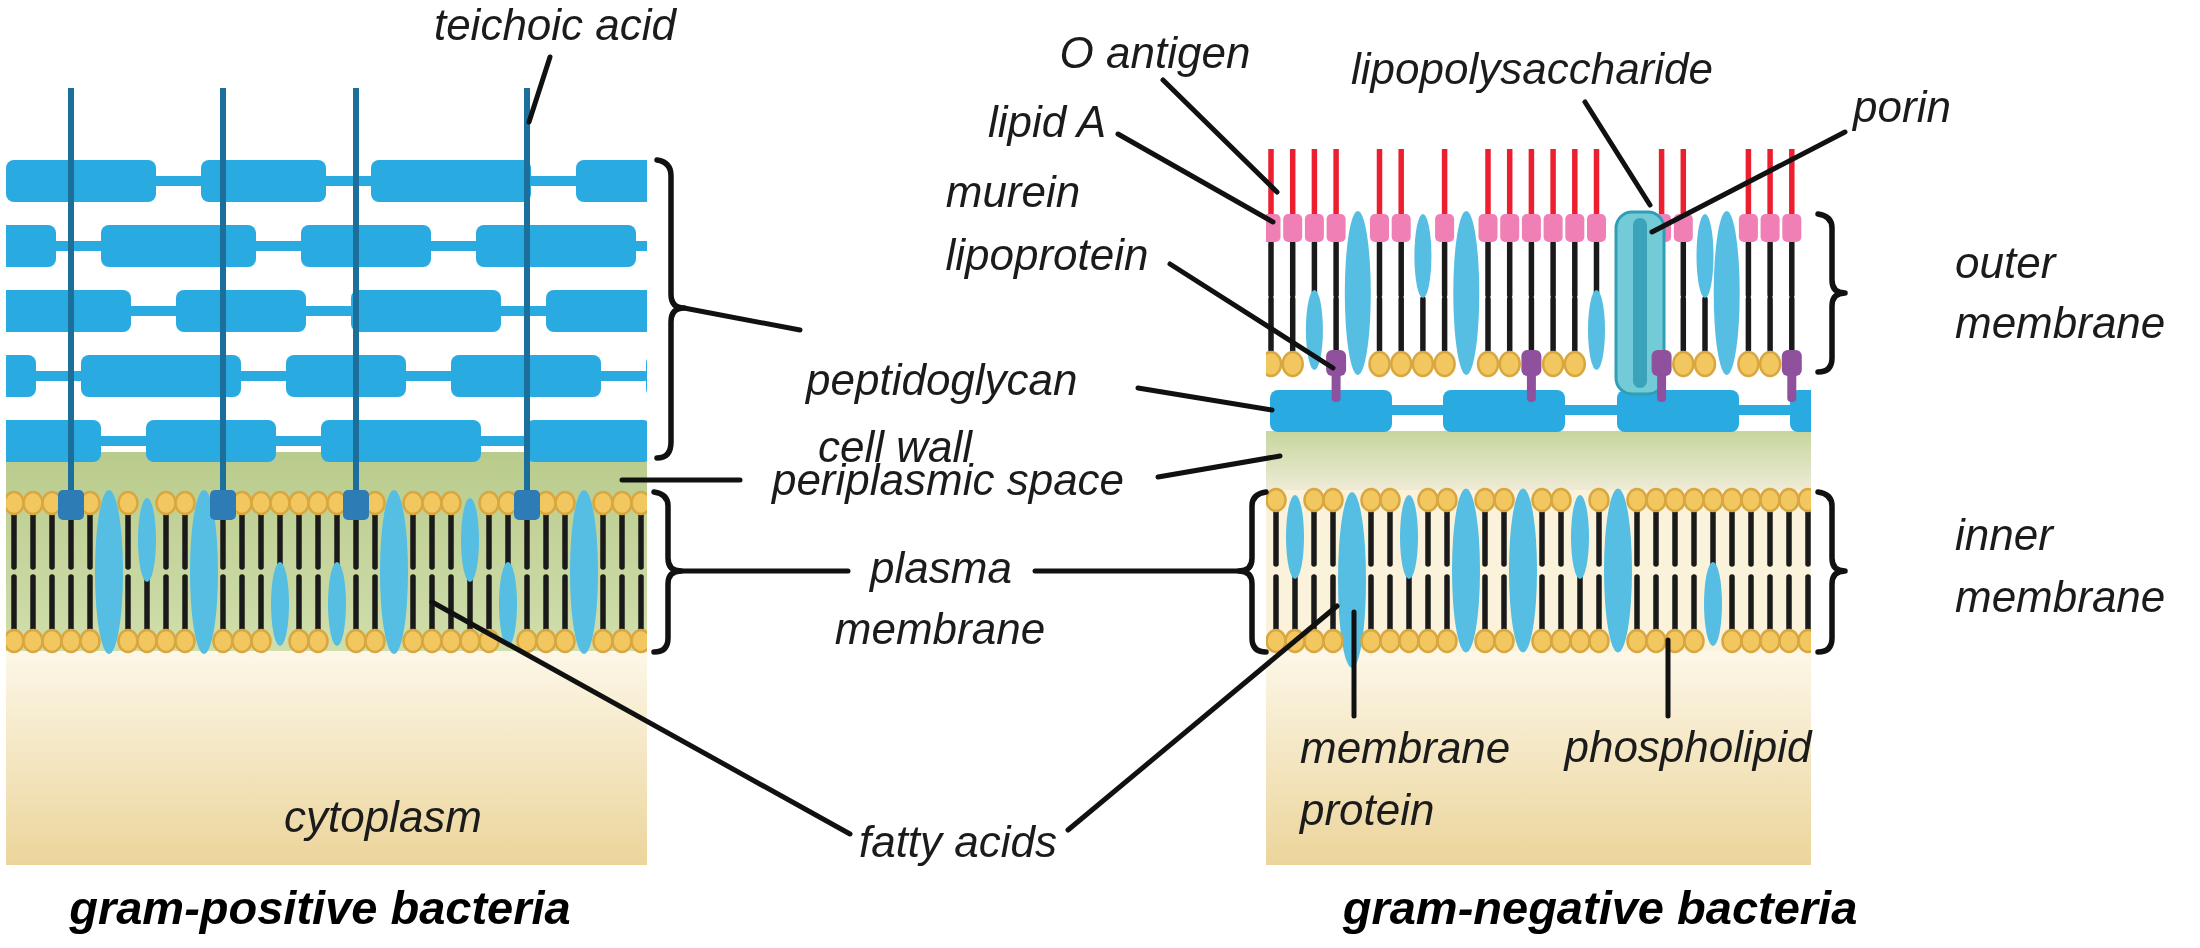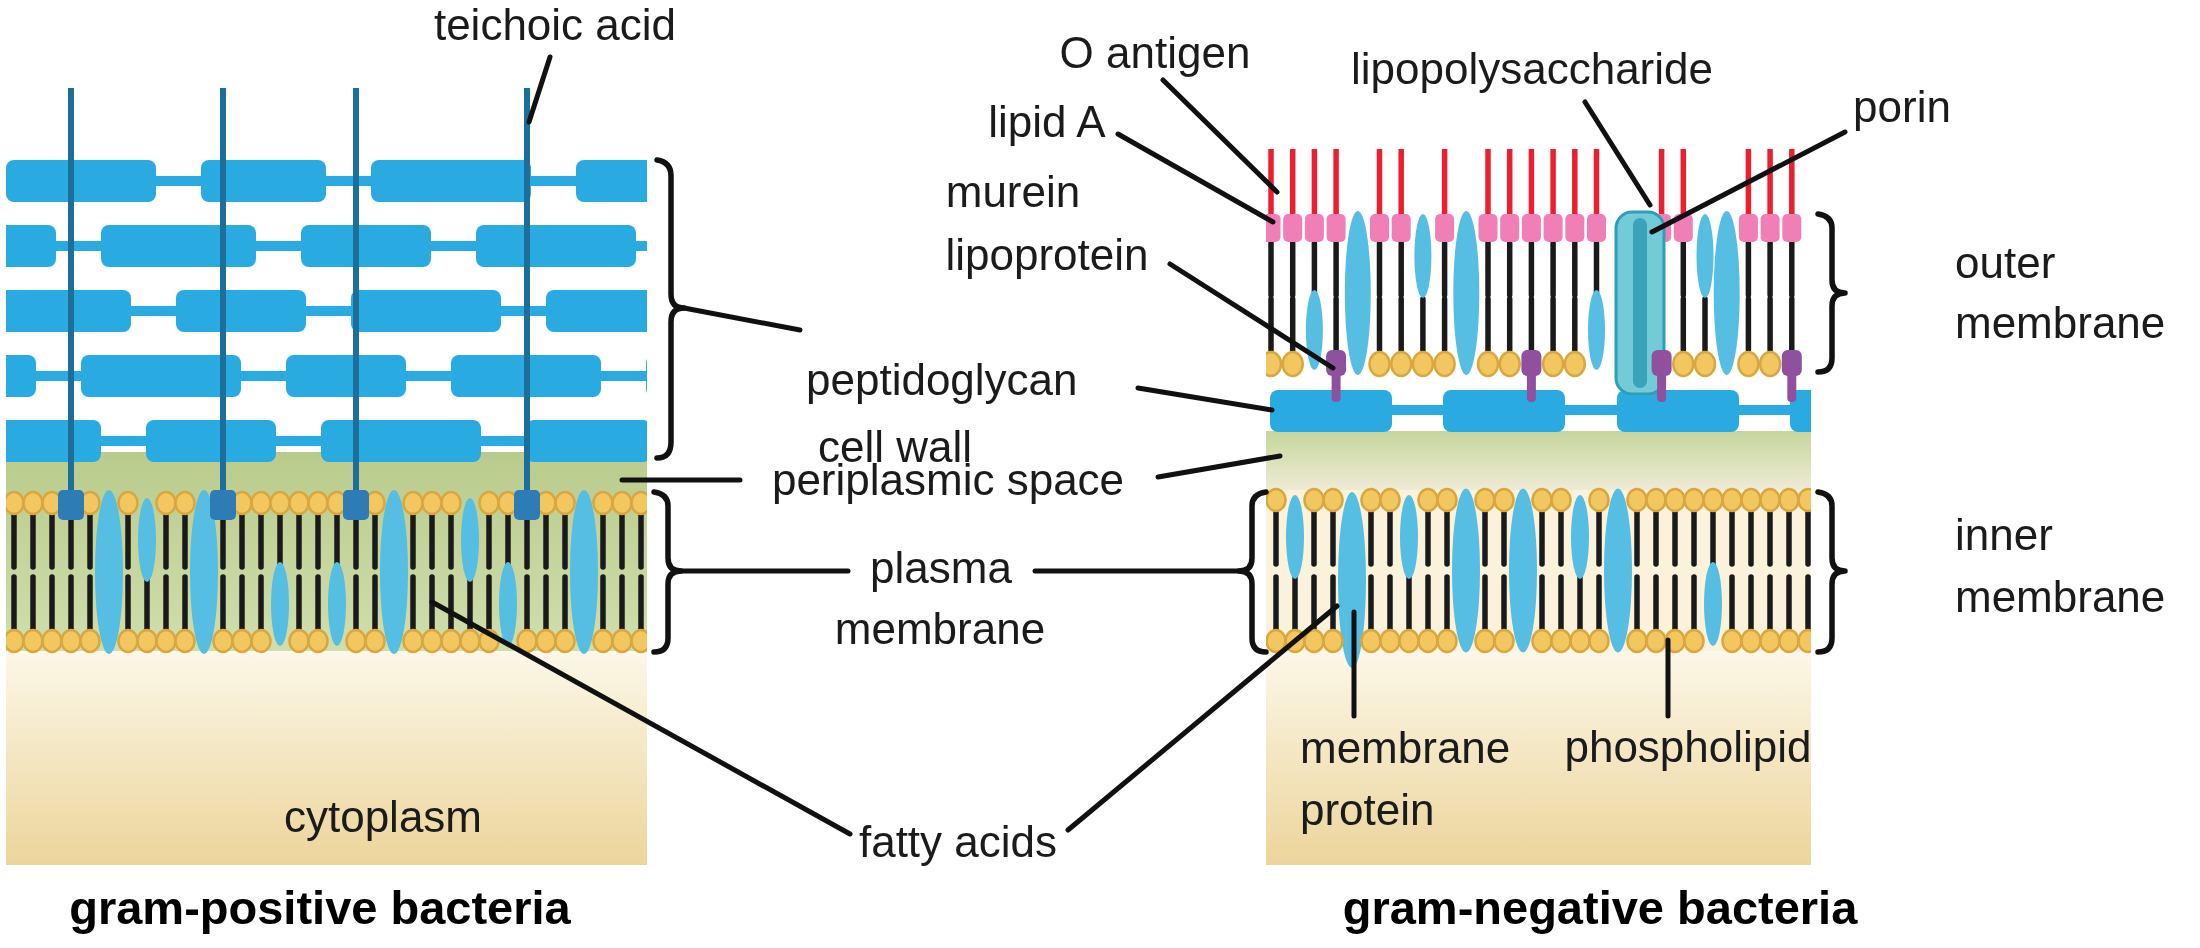--- a/index.html
+++ b/index.html
@@ -1,16 +1,16 @@
 <!DOCTYPE html>
 <html><head>
 <meta charset="utf-8">
 <style>
   html,body{margin:0;padding:0;background:#ffffff;}
-  #stage{position:relative;width:2200px;height:948px;background:#ffffff;overflow:hidden;}
+  #stage{position:relative;width:2200px;height:948px;background:#ffffff;overflow:hidden;font-style:italic;}
   svg{display:block;}
   text{font-family:"Liberation Sans","DejaVu Sans",sans-serif;font-size:44px;fill:#1b1b1b;}
   .caption{font-weight:bold;font-size:47px;fill:#000000;}
   .ptr{fill:none;stroke:#111111;stroke-width:5;stroke-linecap:round;}
   .brace{fill:none;stroke:#111111;stroke-width:5.5;stroke-linecap:round;stroke-linejoin:round;}
 </style>
 </head>
 <body>
 
 <div id="stage">

